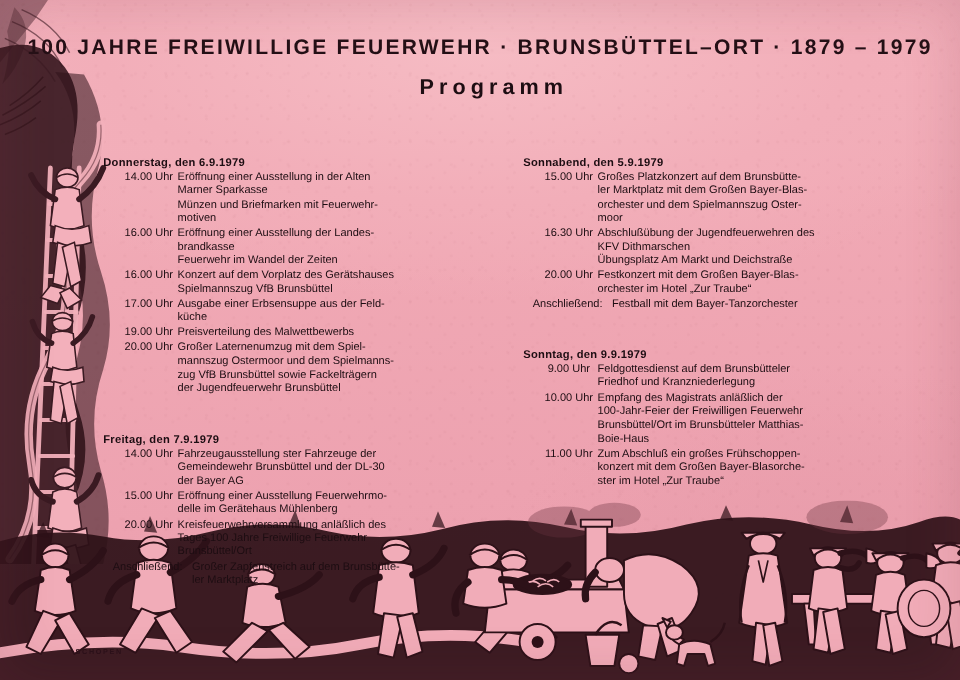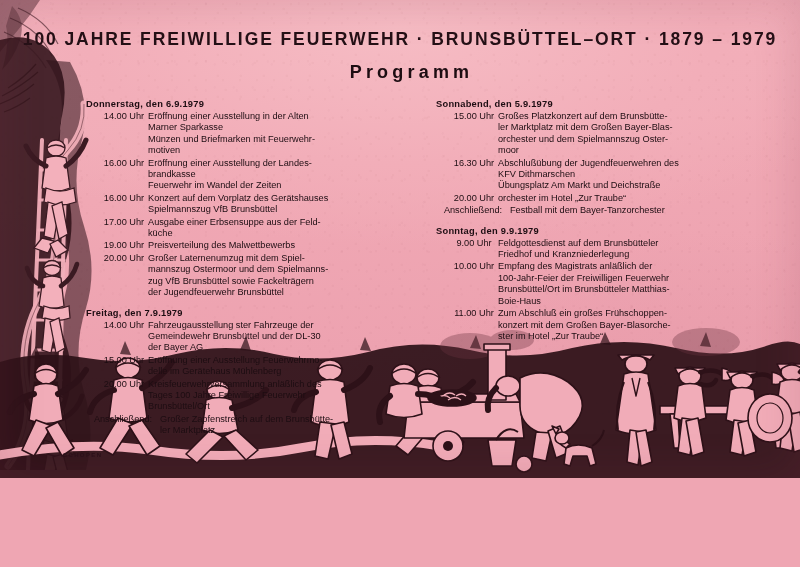--- a/index.html
+++ b/index.html
@@ -9,21 +9,21 @@
     width: 800px;
     height: 567px;
     overflow: hidden;
     font-family: "Liberation Sans", sans-serif;
     background: #efa6b3;
   }
 
   #poster {
     position: relative;
     width: 800px;
-    height: 478px;
+    height: 567px;
     background:
       radial-gradient(ellipse 700px 300px at 50% 6%, #f6bcc4 0%, #f2aeb9 45%, rgba(242,174,185,0) 72%),
       radial-gradient(ellipse 420px 260px at 88% 86%, #e89caa 0%, rgba(232,156,170,0) 70%),
       linear-gradient(175deg, #f5b6c0 0%, #f0a8b4 38%, #eda2b0 70%, #e99dac 100%);
     overflow: hidden;
   }
 
   
   #grain {
     position: absolute;
@@ -70,21 +70,21 @@
     position: absolute;
     top: 99px;
     left: 86px;
     width: 690px;
     display: flex;
     gap: 26px;
     z-index: 6;
   }
   .col { width: 324px; }
 
-  .day-block { margin-bottom: 9px; }
+  .day-block { margin-bottom: 9px; margin-top: 31px; }
   .day-block:last-child { margin-bottom: 0; }
 
   .day-heading {
     font-size: 9.3px;
     font-weight: 700;
     color: #1d0d12;
     letter-spacing: .25px;
     margin-bottom: 2px;
   }
 
@@ -536,20 +536,21 @@
             <div class="entry-time">16.30 Uhr</div>
             <div class="entry-desc">
               <span class="j">Abschlußübung der Jugendfeuerwehren des</span>
               <span class="j">KFV Dithmarschen</span>
               <span class="last">Übungsplatz Am Markt und Deichstraße</span>
             </div>
           </div>
           <div class="entry">
             <div class="entry-time">20.00 Uhr</div>
             <div class="entry-desc">
+              <span class="j">Festkonzert mit dem Großen Bayer-Blas-</span>
               <span class="last">orchester im Hotel „Zur Traube“</span>
             </div>
           </div>
           <div class="entry closing">
             <div class="entry-time wide">Anschließend:</div>
             <div class="entry-desc">
               <span class="last">Festball mit dem Bayer-Tanzorchester</span>
             </div>
           </div>
         </div>

